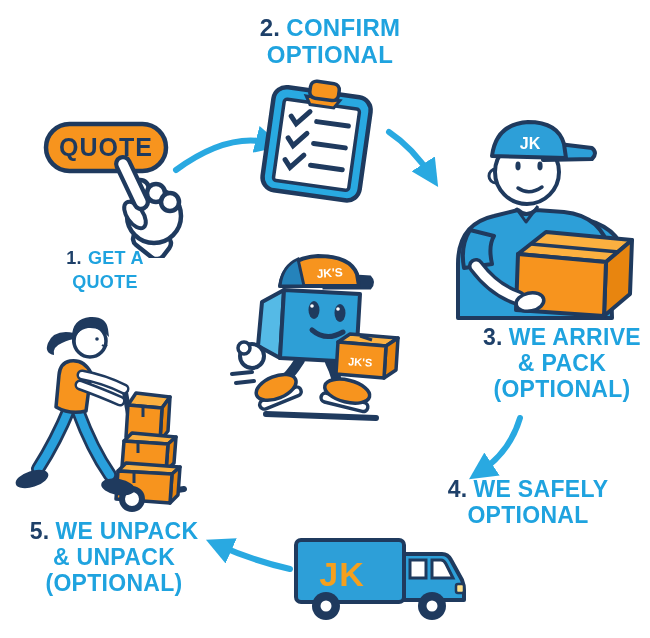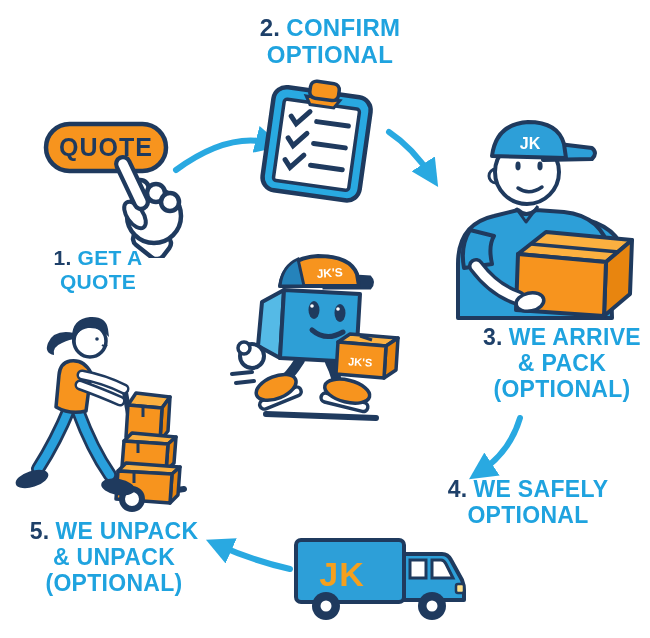--- a/index.html
+++ b/index.html
@@ -5,21 +5,21 @@
   html,body{margin:0;padding:0;background:#f4f4f4;}
   #canvas{
     position:relative;width:650px;height:638px;background:#ffffff;
     overflow:hidden;font-family:"Liberation Sans",sans-serif;
   }
   .step{
     position:absolute;font-weight:bold;text-align:center;
     color:#1FA3DF;letter-spacing:.3px;
   }
   .step .num{color:#1E4069;margin-right:6px;}
-  #step1{left:24px;top:246px;width:148px;font-size:21px;line-height:24px;}
+  #step1{left:31px;top:246px;width:148px;font-size:18px;line-height:24px;}
   #step2{left:198px;top:14px;width:264px;font-size:24px;line-height:27px;}
   #step3{left:457px;top:324px;width:210px;font-size:23px;line-height:26px;}
   #step4{left:408px;top:476px;width:240px;font-size:23px;line-height:26px;}
   #step5{left:6px;top:518px;width:216px;font-size:23px;line-height:26px;}
   .art{position:absolute;}
   #clipboard-art{left:252px;top:78px;transform:rotate(8deg);}
   #quote-art{left:38px;top:118px;}
   #arrow1-art{left:168px;top:116px;}
   #arrow2-art{left:383px;top:124px;}
   #worker-art{left:430px;top:112px;}

